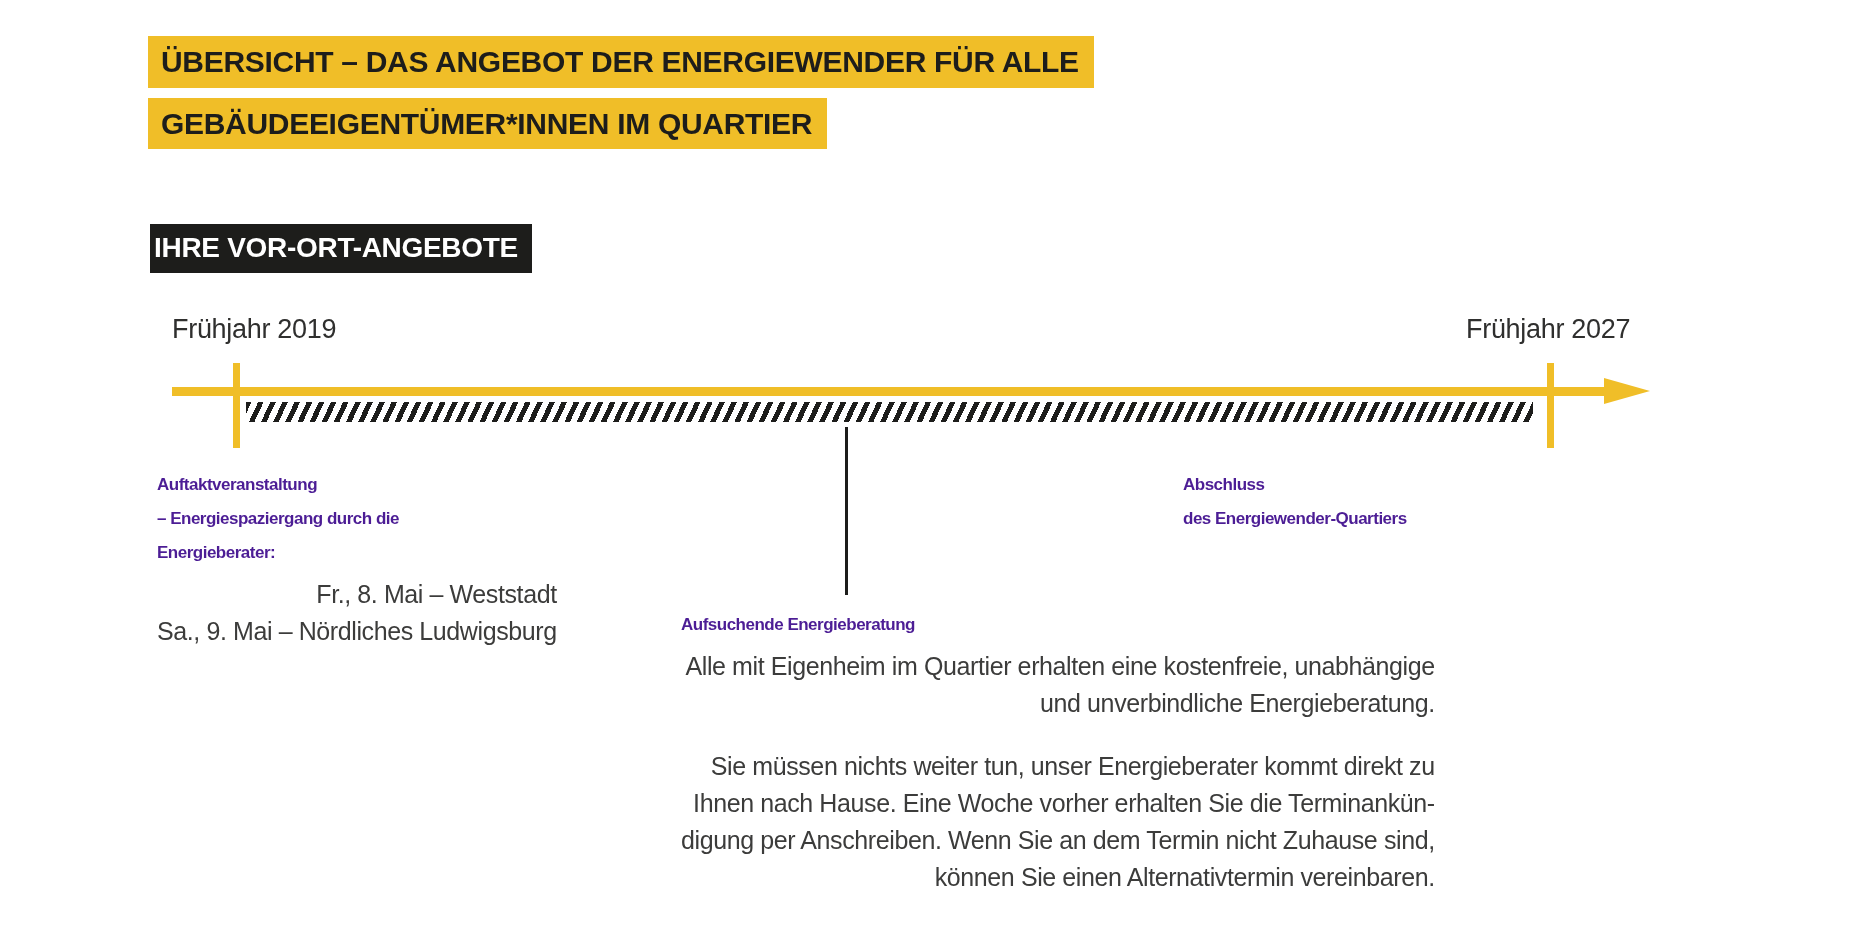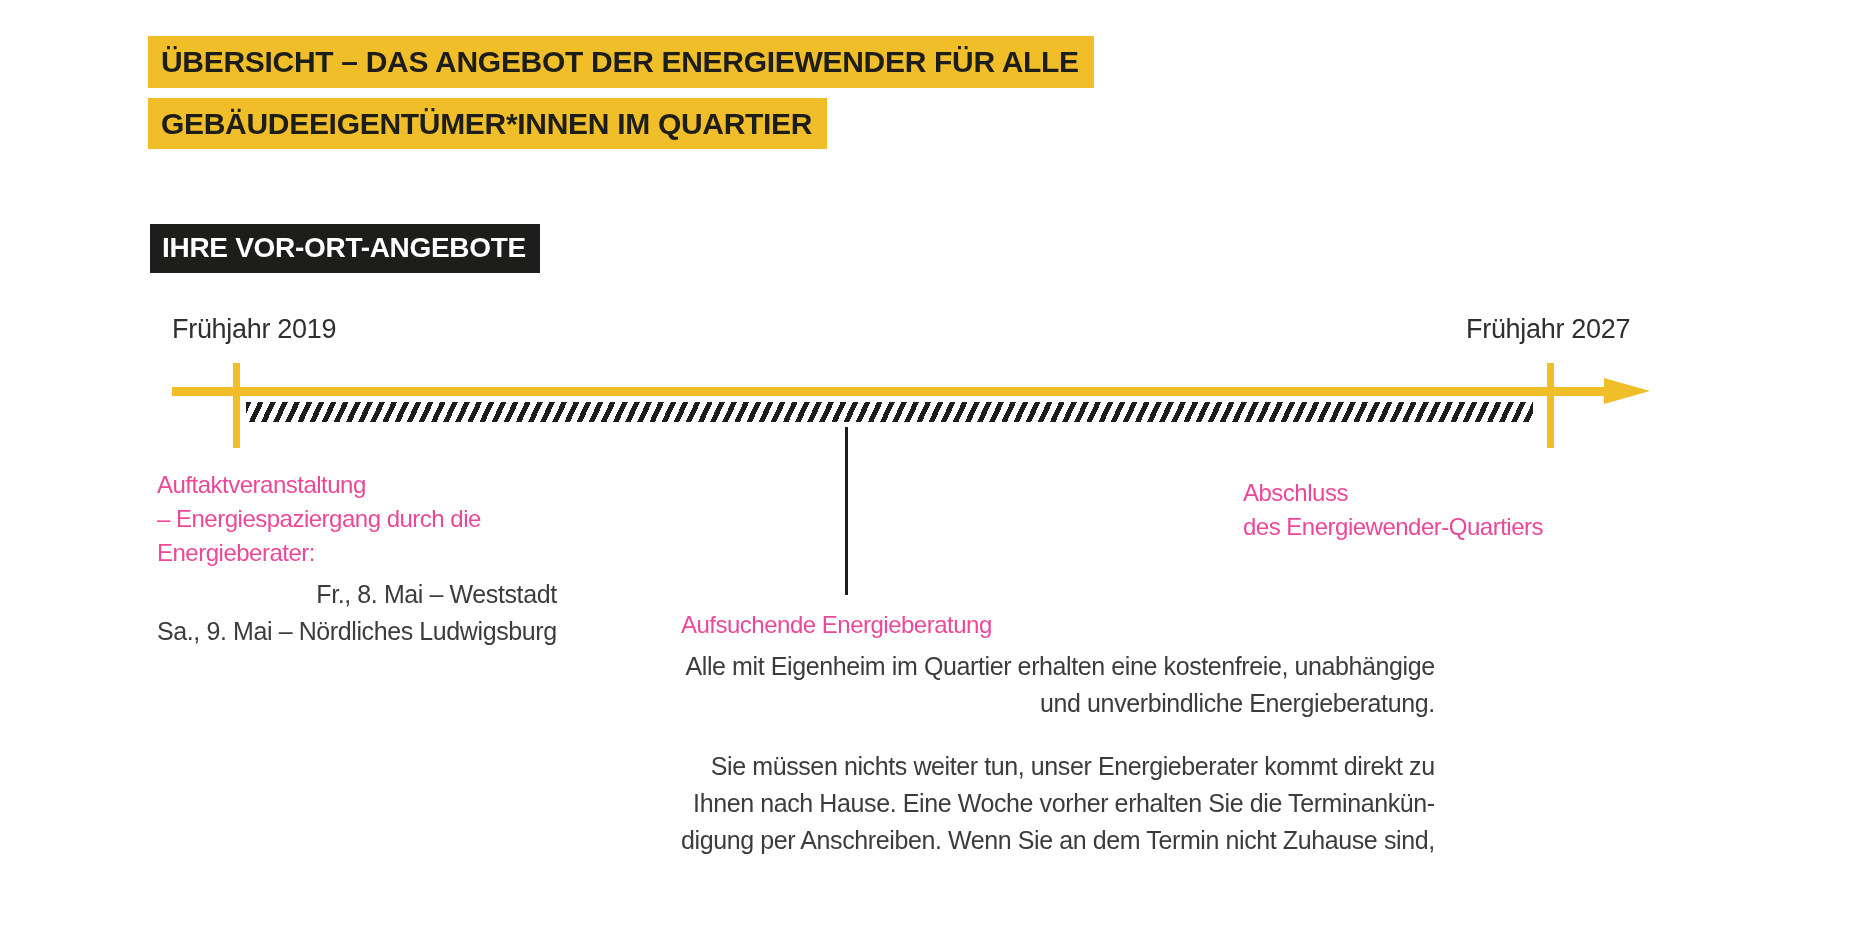--- a/index.html
+++ b/index.html
@@ -31,21 +31,21 @@
 
   
   .section-label {
     position: absolute; left: 150px; top: 224px;
     display: inline-block;
     background: #1d1d1b;
     color: #ffffff;
     font-size: 28px;
     font-weight: 700;
     letter-spacing: -0.3px;
-    padding: 8px 14px 9px 12px;
+    padding: 8px 14px 9px 4px;
     white-space: nowrap;
   }
 
   
   .tl-label {
     position: absolute; top: 314px;
     font-size: 27px;
     color: #2f2f2e;
     letter-spacing: -0.3px;
     white-space: nowrap;
@@ -84,29 +84,29 @@
   }
   .connector {
     position: absolute; left: 845px; top: 427px;
     width: 3px; height: 168px;
     background: #1d1d1b;
   }
 
   
   .event-block { position: absolute; }
   .event-start { left: 157px; top: 468px; }
-  .event-end   { left: 1243px; top: 468px; margin-top: 8px; }
+  .event-end   { left: 1183px; top: 468px; }
   .event-mid   { left: 681px; top: 608px; }
 
   .ev-title-line {
-    font-size: 24px;
-    font-weight: 400;
+    font-size: 17px;
+    font-weight: 700;
     line-height: 34px;
     letter-spacing: -0.5px;
-    color: #ec4899;
+    color: #4c1d95;
     white-space: nowrap;
   }
   .ev-detail { margin-top: 6px; }
   .ev-detail-line {
     font-size: 25px;
     font-weight: 400;
     line-height: 37px;
     letter-spacing: -0.4px;
     color: #3c3c3b;
     white-space: nowrap;
@@ -159,16 +159,17 @@
   <div class="event-block event-mid">
     <div class="ev-title-line">Aufsuchende Energieberatung</div>
     <div class="ev-paragraph">
       <div class="ev-detail-line">Alle mit Eigenheim im Quartier erhalten eine kostenfreie, unabhängige</div>
       <div class="ev-detail-line">und unverbindliche Energieberatung.</div>
     </div>
     <div class="ev-paragraph">
       <div class="ev-detail-line">Sie müssen nichts weiter tun, unser Energieberater kommt direkt zu</div>
       <div class="ev-detail-line">Ihnen nach Hause. Eine Woche vorher erhalten Sie die Terminankün-</div>
       <div class="ev-detail-line">digung per Anschreiben. Wenn Sie an dem Termin nicht Zuhause sind,</div>
+      <div class="ev-detail-line">können Sie einen Alternativtermin vereinbaren.</div>
     </div>
   </div>
 
 </div>
 
 </body></html>

